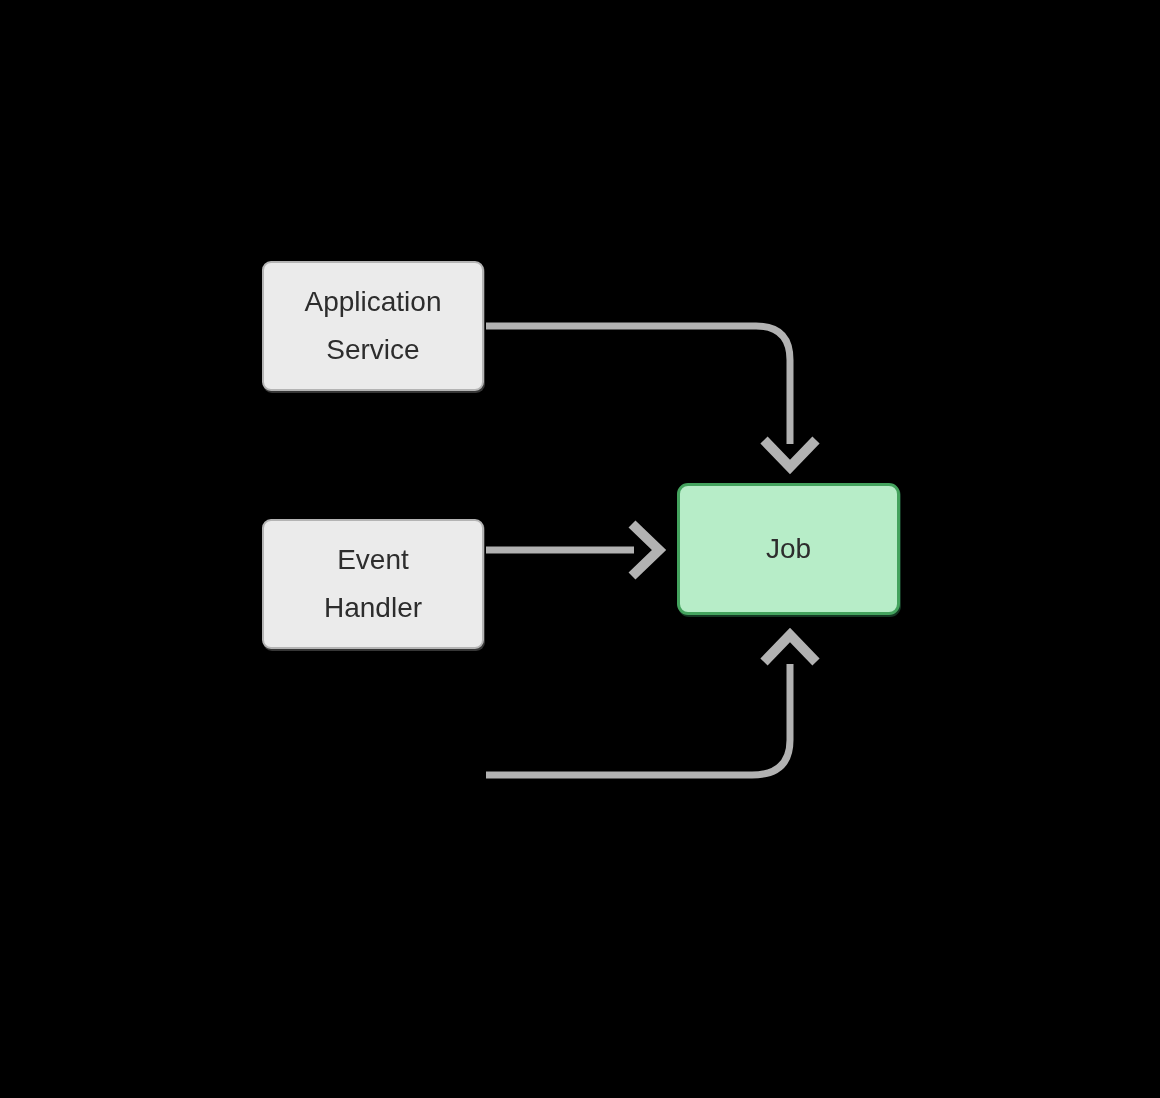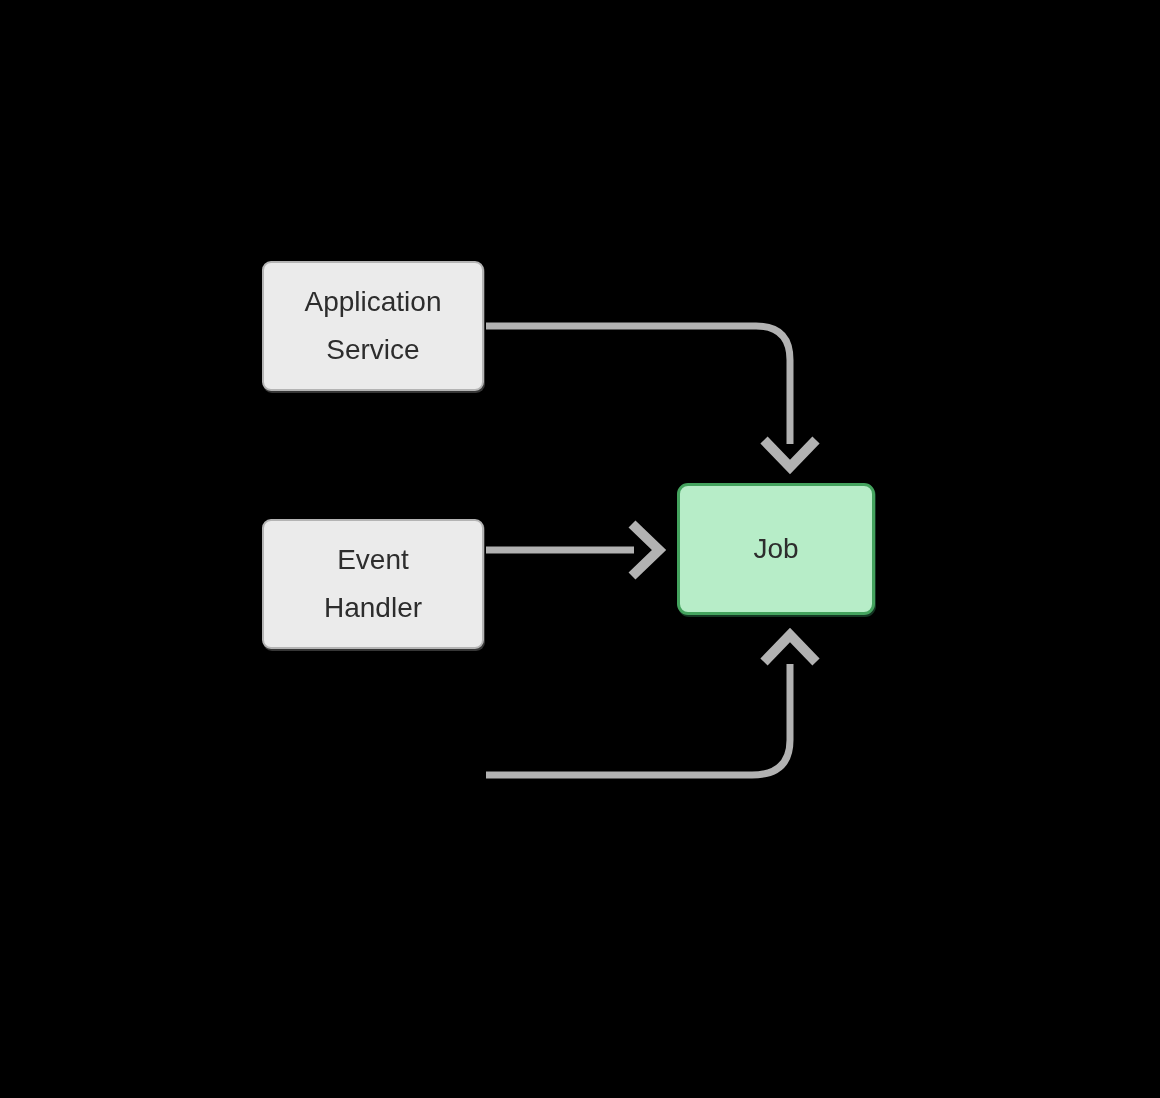--- a/index.html
+++ b/index.html
@@ -40,21 +40,21 @@
   }
   .node.job {
     background: #b7edc8;
     border: 3px solid #44a35e;
     border-radius: 11px;
     box-shadow: 1px 2px 0 rgba(40,110,70,0.5);
   }
   #node-application-service { left: 262px; top: 261px; width: 222px; height: 130px; text-align: center; }
   #node-event-handler       { left: 262px; top: 485px; width: 222px; height: 130px; margin-top: 34px; }
   #node-scheduler           { left: 262px; top: 710px; width: 222px; height: 128px; }
-  #node-job                 { left: 677px; top: 483px; width: 198px; height: 132px; }
+  #node-job                 { left: 677px; top: 483px; width: 223px; height: 132px; }
 </style>
 </head>
 <body>
 
 <div class="canvas">
 
   <svg class="arrow-layer" viewBox="0 0 1160 1098" xmlns="http://www.w3.org/2000/svg">
 
     <g stroke="#b2b2b2" fill="none">
       <path d="M 486 326 H 756 Q 790 326 790 360 V 444" stroke-width="7"></path>

